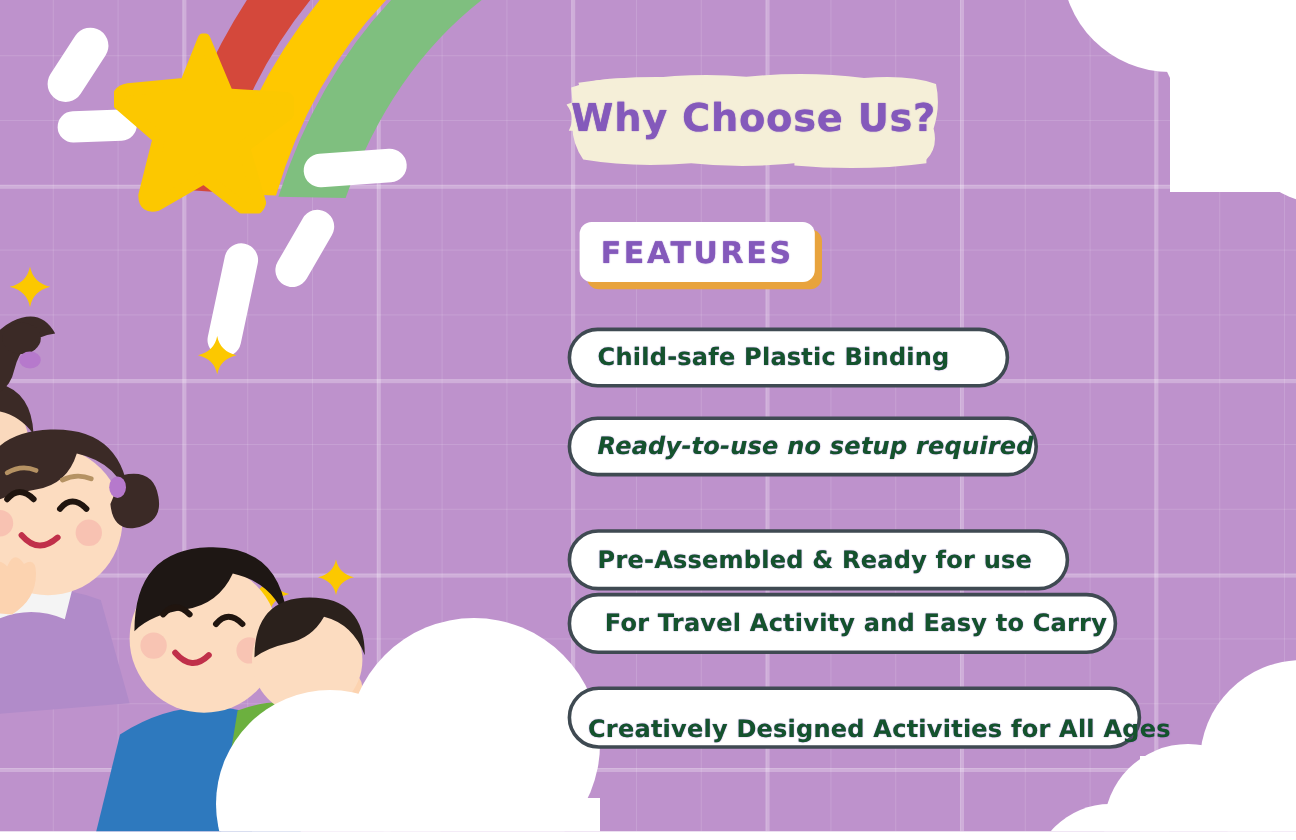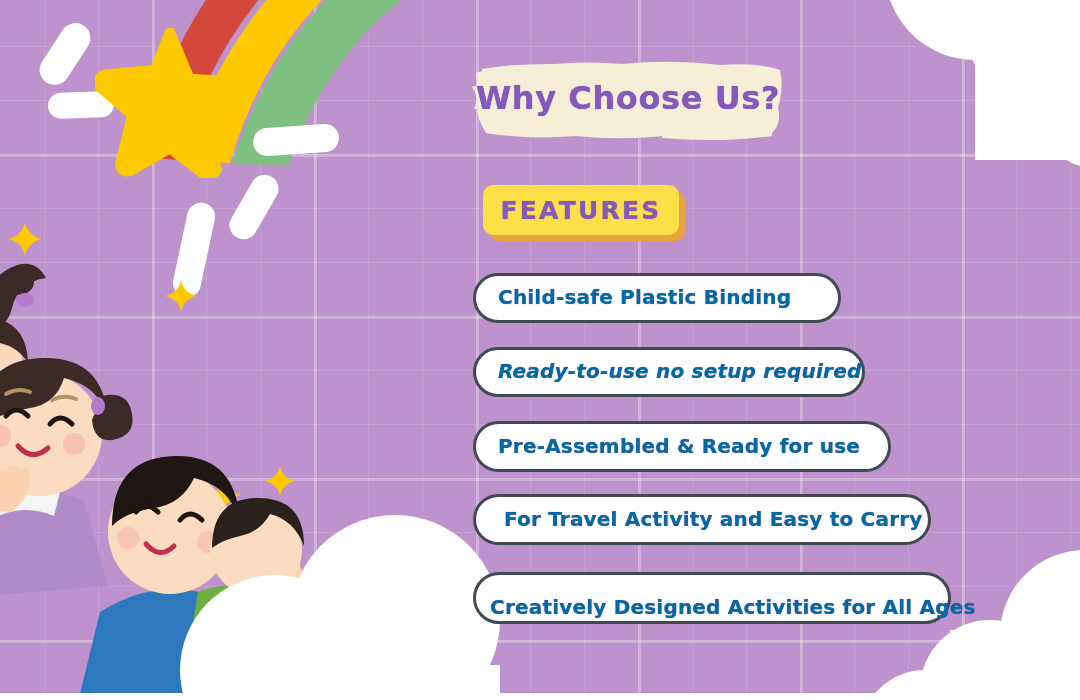--- a/index.html
+++ b/index.html
@@ -128,21 +128,21 @@
     height: 50px;
     background: #e8a33d;
     border-radius: 10px;
   }
   .features-face {
     position: absolute;
     left: 0;
     top: 0;
     width: 196px;
     height: 50px;
-    background: #fde047;
+    background: #ffffff;
     border-radius: 10px;
     display: flex;
     align-items: center;
     justify-content: center;
     color: #8459bb;
     font-size: 25px;
     font-weight: bold;
     letter-spacing: 2.2px;
     text-shadow: 0 0 1px #8459bb;
     box-sizing: border-box;
@@ -151,21 +151,21 @@
   
   .pill {
     position: absolute;
     left: 473px;
     background: #ffffff;
     border: 3px solid #3f4a52;
     border-radius: 100px;
     box-sizing: border-box;
     display: flex;
     align-items: center;
-    color: #0369a1;
+    color: #14532d;
     font-size: 20px;
     font-weight: bold;
     letter-spacing: 0.2px;
     text-shadow: 0 0 1px #8459bb;
     white-space: nowrap;
     padding-bottom: 2px;
   }
   .pill span { display: block; }
 </style>
 </head>
@@ -321,21 +321,21 @@
     <div class="features-face">FEATURES</div>
   </div>
 
   <div id="pill-container">
       <div class="pill" style="width: 368px; height: 50px; top: 273px; padding-left: 22px;">
         <span>Child-safe Plastic Binding</span>
       </div>
       <div class="pill" style="width: 392px; height: 50px; top: 347px; padding-left: 22px; font-style: italic;">
         <span>Ready-to-use no setup required</span>
       </div>
-      <div class="pill" style="width: 418px; height: 51px; top: 421px; padding-left: 22px;">
+      <div class="pill" style="width: 418px; height: 51px; top: 441px; padding-left: 22px;">
         <span>Pre-Assembled &amp; Ready for use</span>
       </div>
       <div class="pill" style="width: 458px; height: 51px; top: 494px; padding-left: 28px; align-items: center;">
         <span>For Travel Activity and Easy to Carry</span>
       </div>
       <div class="pill" style="width: 478px; height: 52px; top: 572px; padding-left: 14px; align-items: flex-end;">
         <span>Creatively Designed Activities for All Ages</span>
       </div>
     </div>
 

